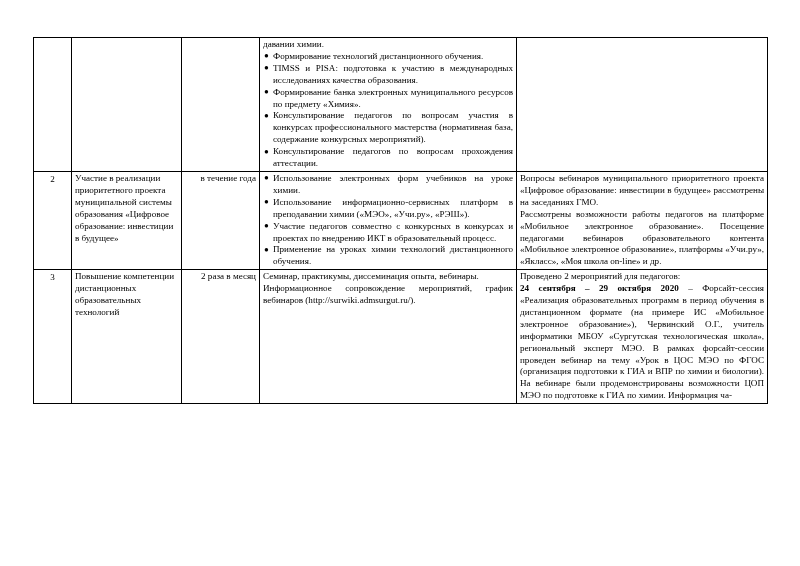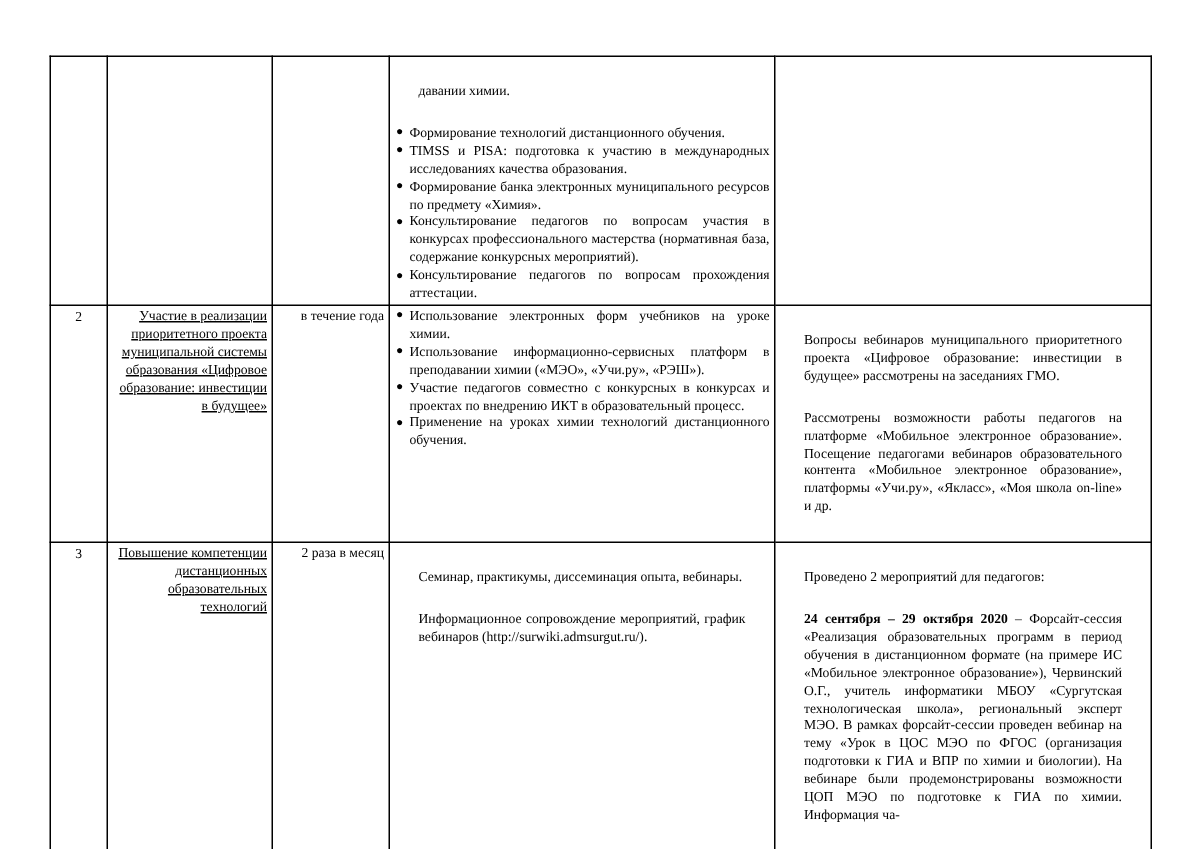--- a/index.html
+++ b/index.html
@@ -39,33 +39,32 @@
   col.c-name   { width: 110px; }
   col.c-term   { width: 78px; }
   col.c-body   { width: 257px; }
   col.c-result { width: 251px; }
 
   td.num {
     text-align: center;
     padding-top: 2px;
   }
   td.name {
-    text-align: right;
-    text-decoration: underline;
+    text-align: left;
   }
   td.term {
     text-align: right;
   }
   td.body, td.result {
     text-align: justify;
     text-justify: inter-word;
   }
   
   .para {
-    margin: 16px;
+    margin: 0;
     text-align: justify;
     text-justify: inter-word;
   }
   .para + .para { margin-top: 0; }
   .bullet {
     position: relative;
     margin: 0;
     padding-left: 10px;
     text-align: justify;
     text-justify: inter-word;

